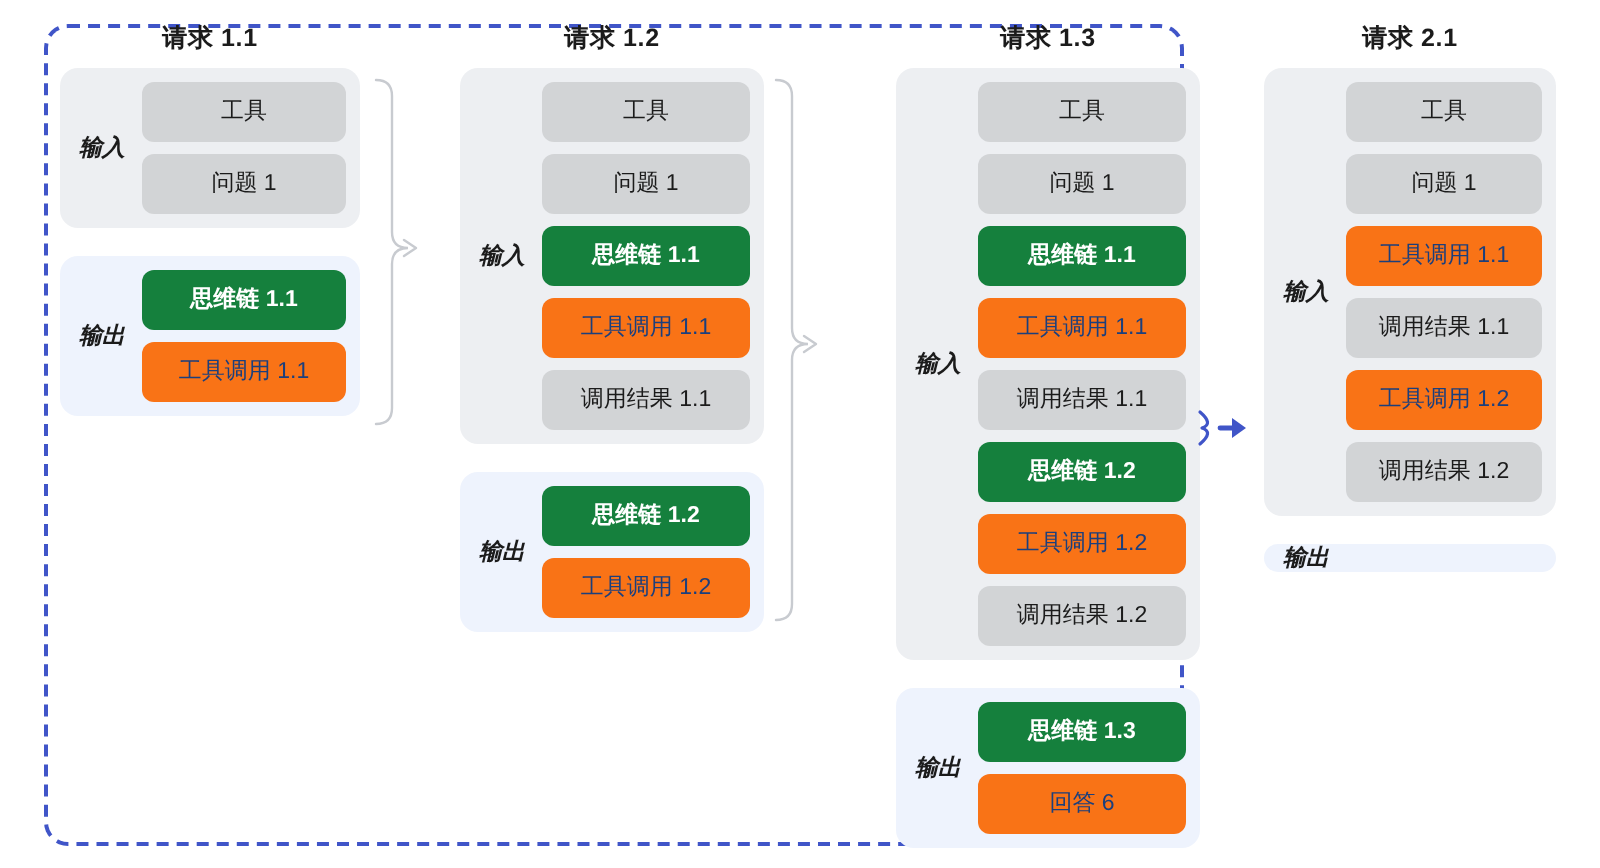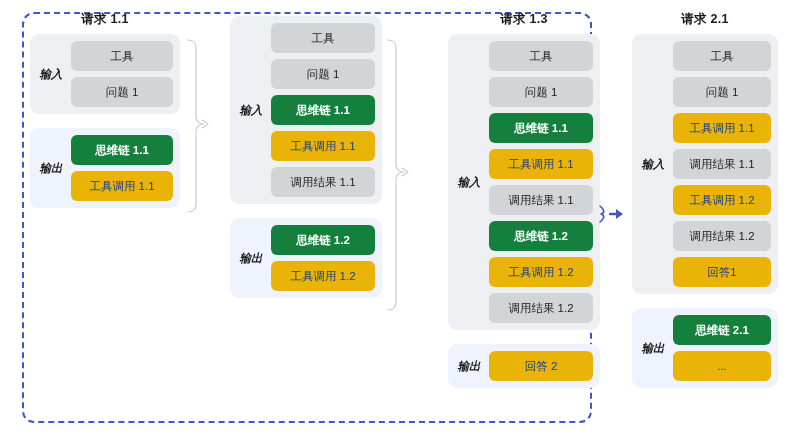--- a/index.html
+++ b/index.html
@@ -65,21 +65,21 @@
     text-align:center;
     font-size:11.5px;
     color:#1b1b1b;
     margin-bottom:6px;
     box-sizing:border-box;
     white-space:nowrap;
   }
   .cell:last-child{margin-bottom:0;}
   .cell.gray{ background:#d2d4d6; }
   .cell.blue{ background:#15803d; color:#ffffff; font-weight:bold; }
-  .cell.lblue{ background:#eab308; color:#1b3f7d; }
+  .cell.lblue{ background:#f97316; color:#1b3f7d; }
 
   
   .bracket{position:absolute;}
   .bracket svg{display:block;overflow:visible;}
 
   .arrow-blue{position:absolute;}
 </style>
 </head>
 <body>
 
@@ -101,20 +101,21 @@
     <div class="group out" id="g0o" style="margin-top:14px;">
       <div class="group-label" style="top:50%;">输出</div>
       <div class="rows" id="g0o-rows">
           <div class="cell blue">思维链 1.1</div>
           <div class="cell lblue">工具调用 1.1</div>
         </div>
     </div>
   </div>
 
   <div class="col" id="col1" style="left:230px;top:10px;width:152px;">
+    <div class="col-title">请求 1.2</div>
 
     <div class="group" id="g1i" style="margin-top:6px;">
       <div class="group-label" style="top:50%;">输入</div>
       <div class="rows" id="g1i-rows">
           <div class="cell gray">工具</div>
           <div class="cell gray">问题 1</div>
           <div class="cell blue">思维链 1.1</div>
           <div class="cell lblue">工具调用 1.1</div>
           <div class="cell gray">调用结果 1.1</div>
         </div>
@@ -142,47 +143,43 @@
           <div class="cell gray">调用结果 1.1</div>
           <div class="cell blue">思维链 1.2</div>
           <div class="cell lblue">工具调用 1.2</div>
           <div class="cell gray">调用结果 1.2</div>
         </div>
     </div>
 
     <div class="group out" id="g2o" style="margin-top:14px;">
       <div class="group-label" style="top:50%;">输出</div>
       <div class="rows" id="g2o-rows">
-          <div class="cell lblue">回答 2</div>
+          <div class="cell blue">思维链 1.3</div>
+          <div class="cell lblue">回答 6</div>
         </div>
     </div>
   </div>
 
   <div class="col" id="col3" style="left:632px;top:10px;width:146px;">
     <div class="col-title">请求 2.1</div>
 
     <div class="group" id="g3i" style="margin-top:6px;">
       <div class="group-label" style="top:50%;">输入</div>
       <div class="rows" id="g3i-rows">
           <div class="cell gray">工具</div>
           <div class="cell gray">问题 1</div>
           <div class="cell lblue">工具调用 1.1</div>
           <div class="cell gray">调用结果 1.1</div>
           <div class="cell lblue">工具调用 1.2</div>
           <div class="cell gray">调用结果 1.2</div>
-          <div class="cell lblue">回答1</div>
         </div>
     </div>
 
     <div class="group out" id="g3o" style="margin-top:14px;">
       <div class="group-label" style="top:50%;">输出</div>
-      <div class="rows" id="g3o-rows">
-          <div class="cell blue">思维链 2.1</div>
-          <div class="cell lblue">...</div>
-        </div>
     </div>
   </div>
 
   <div class="bracket" id="br0" style="left:186px;top:36px;">
     <svg width="40" height="180" viewBox="0 0 40 180">
       <path d="M2,4 Q10,4 10,12 L10,80 Q10,88 18,88 Q10,88 10,96 L10,168 Q10,176 2,176" fill="none" stroke="#c8cbd0" stroke-width="1.2" stroke-linecap="round"></path>
       <path d="M16,84 L22,88 L16,92" fill="none" stroke="#c8cbd0" stroke-width="1.2" stroke-linecap="round" stroke-linejoin="round"></path>
     </svg>
   </div>
 

